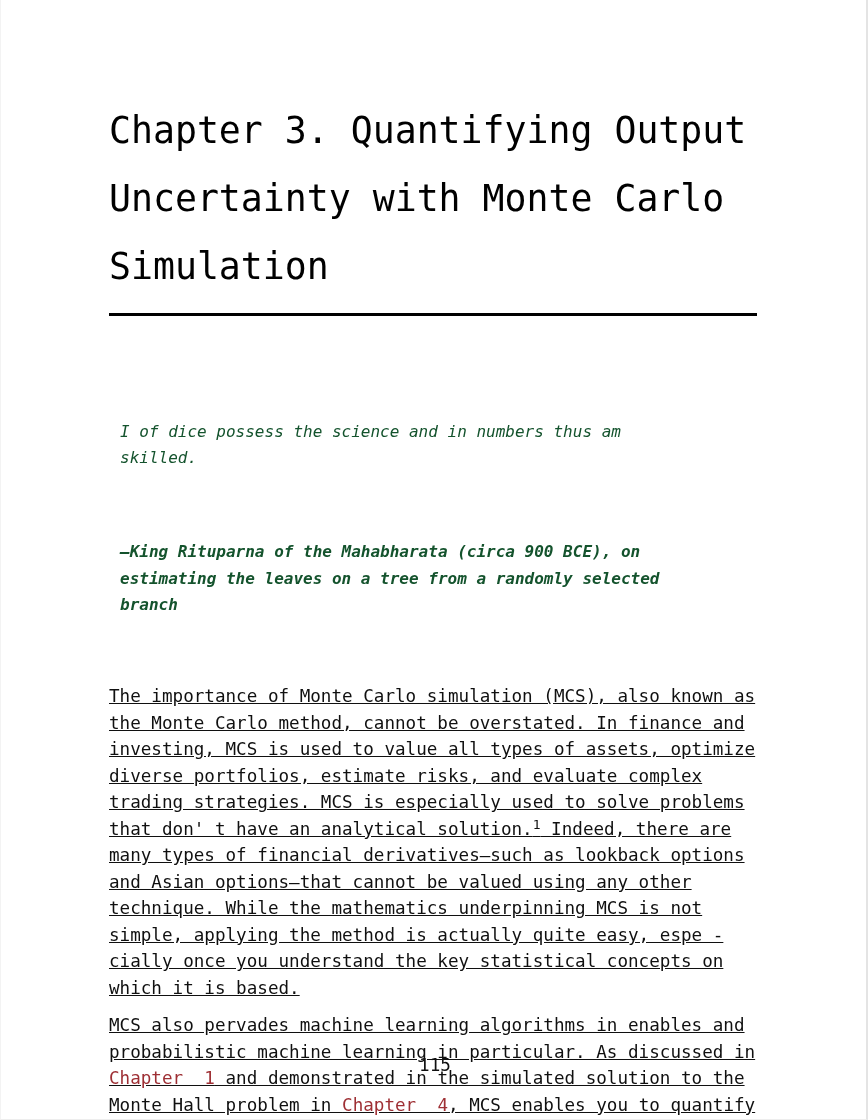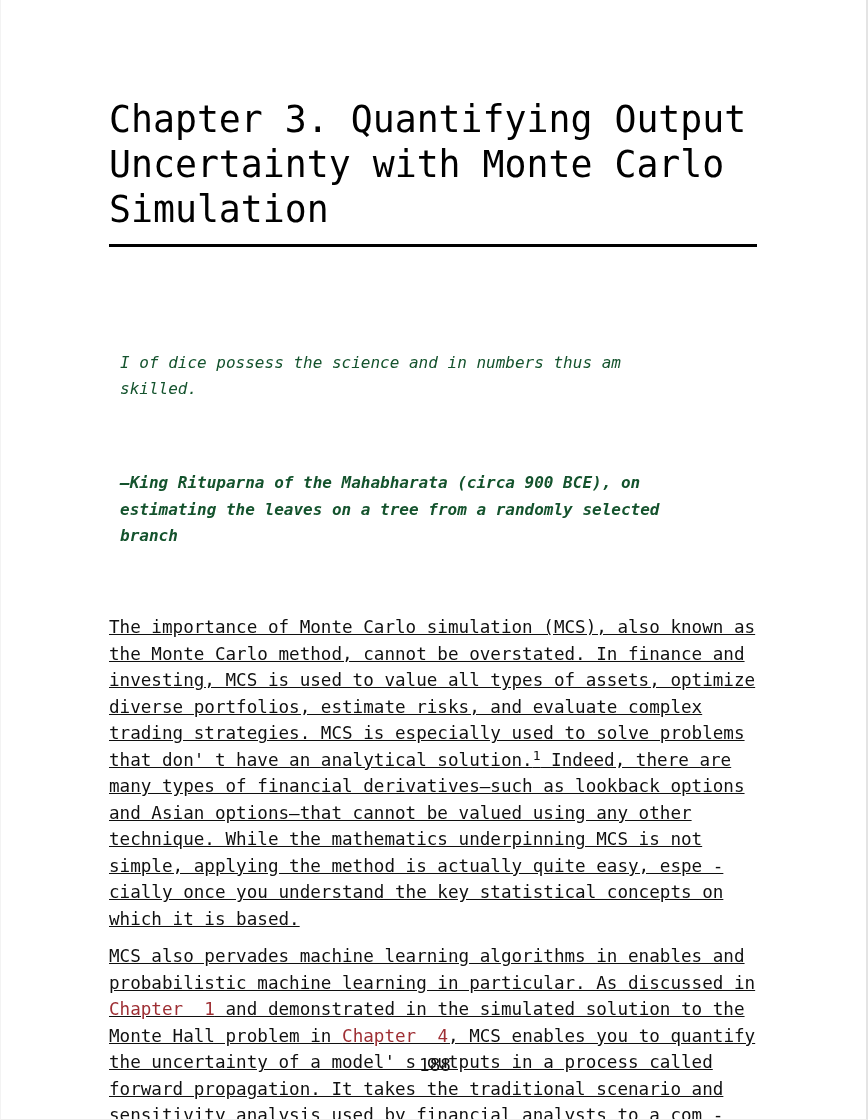--- a/index.html
+++ b/index.html
@@ -23,21 +23,21 @@
   .content {
     position: absolute;
     left: 108px;
     top: 0;
     width: 650px;
   }
   .chapter-title {
     margin: 0;
     padding-top: 97px;
     font-size: 36.5px;
-    line-height: 45px;
+    line-height: 68px;
     font-weight: normal;
     color: #000000;
     white-space: pre-wrap;
     letter-spacing: 0;
   }
   .title-rule {
     width: 648px;
     height: 3px;
     background: #000000;
     border: none;
@@ -126,14 +126,14 @@
 probabilistic machine learning in particular. As discussed in
 </span><a class="chapter-link">Chapter  1</a><span> and demonstrated in the simulated solution to the
 Monte Hall problem in </span><a class="chapter-link">Chapter  4</a><span>, MCS enables you to quantify
 the uncertainty of a model' s outputs in a process called
 forward propagation. It takes the traditional scenario and
 sensitivity analysis used by financial analysts to a com -
 pletely different level.</span></p>
 
   </div>
 
-  <div class="page-number">188</div>
+  <div class="page-number">115</div>
 </div>
 
 </body></html>

